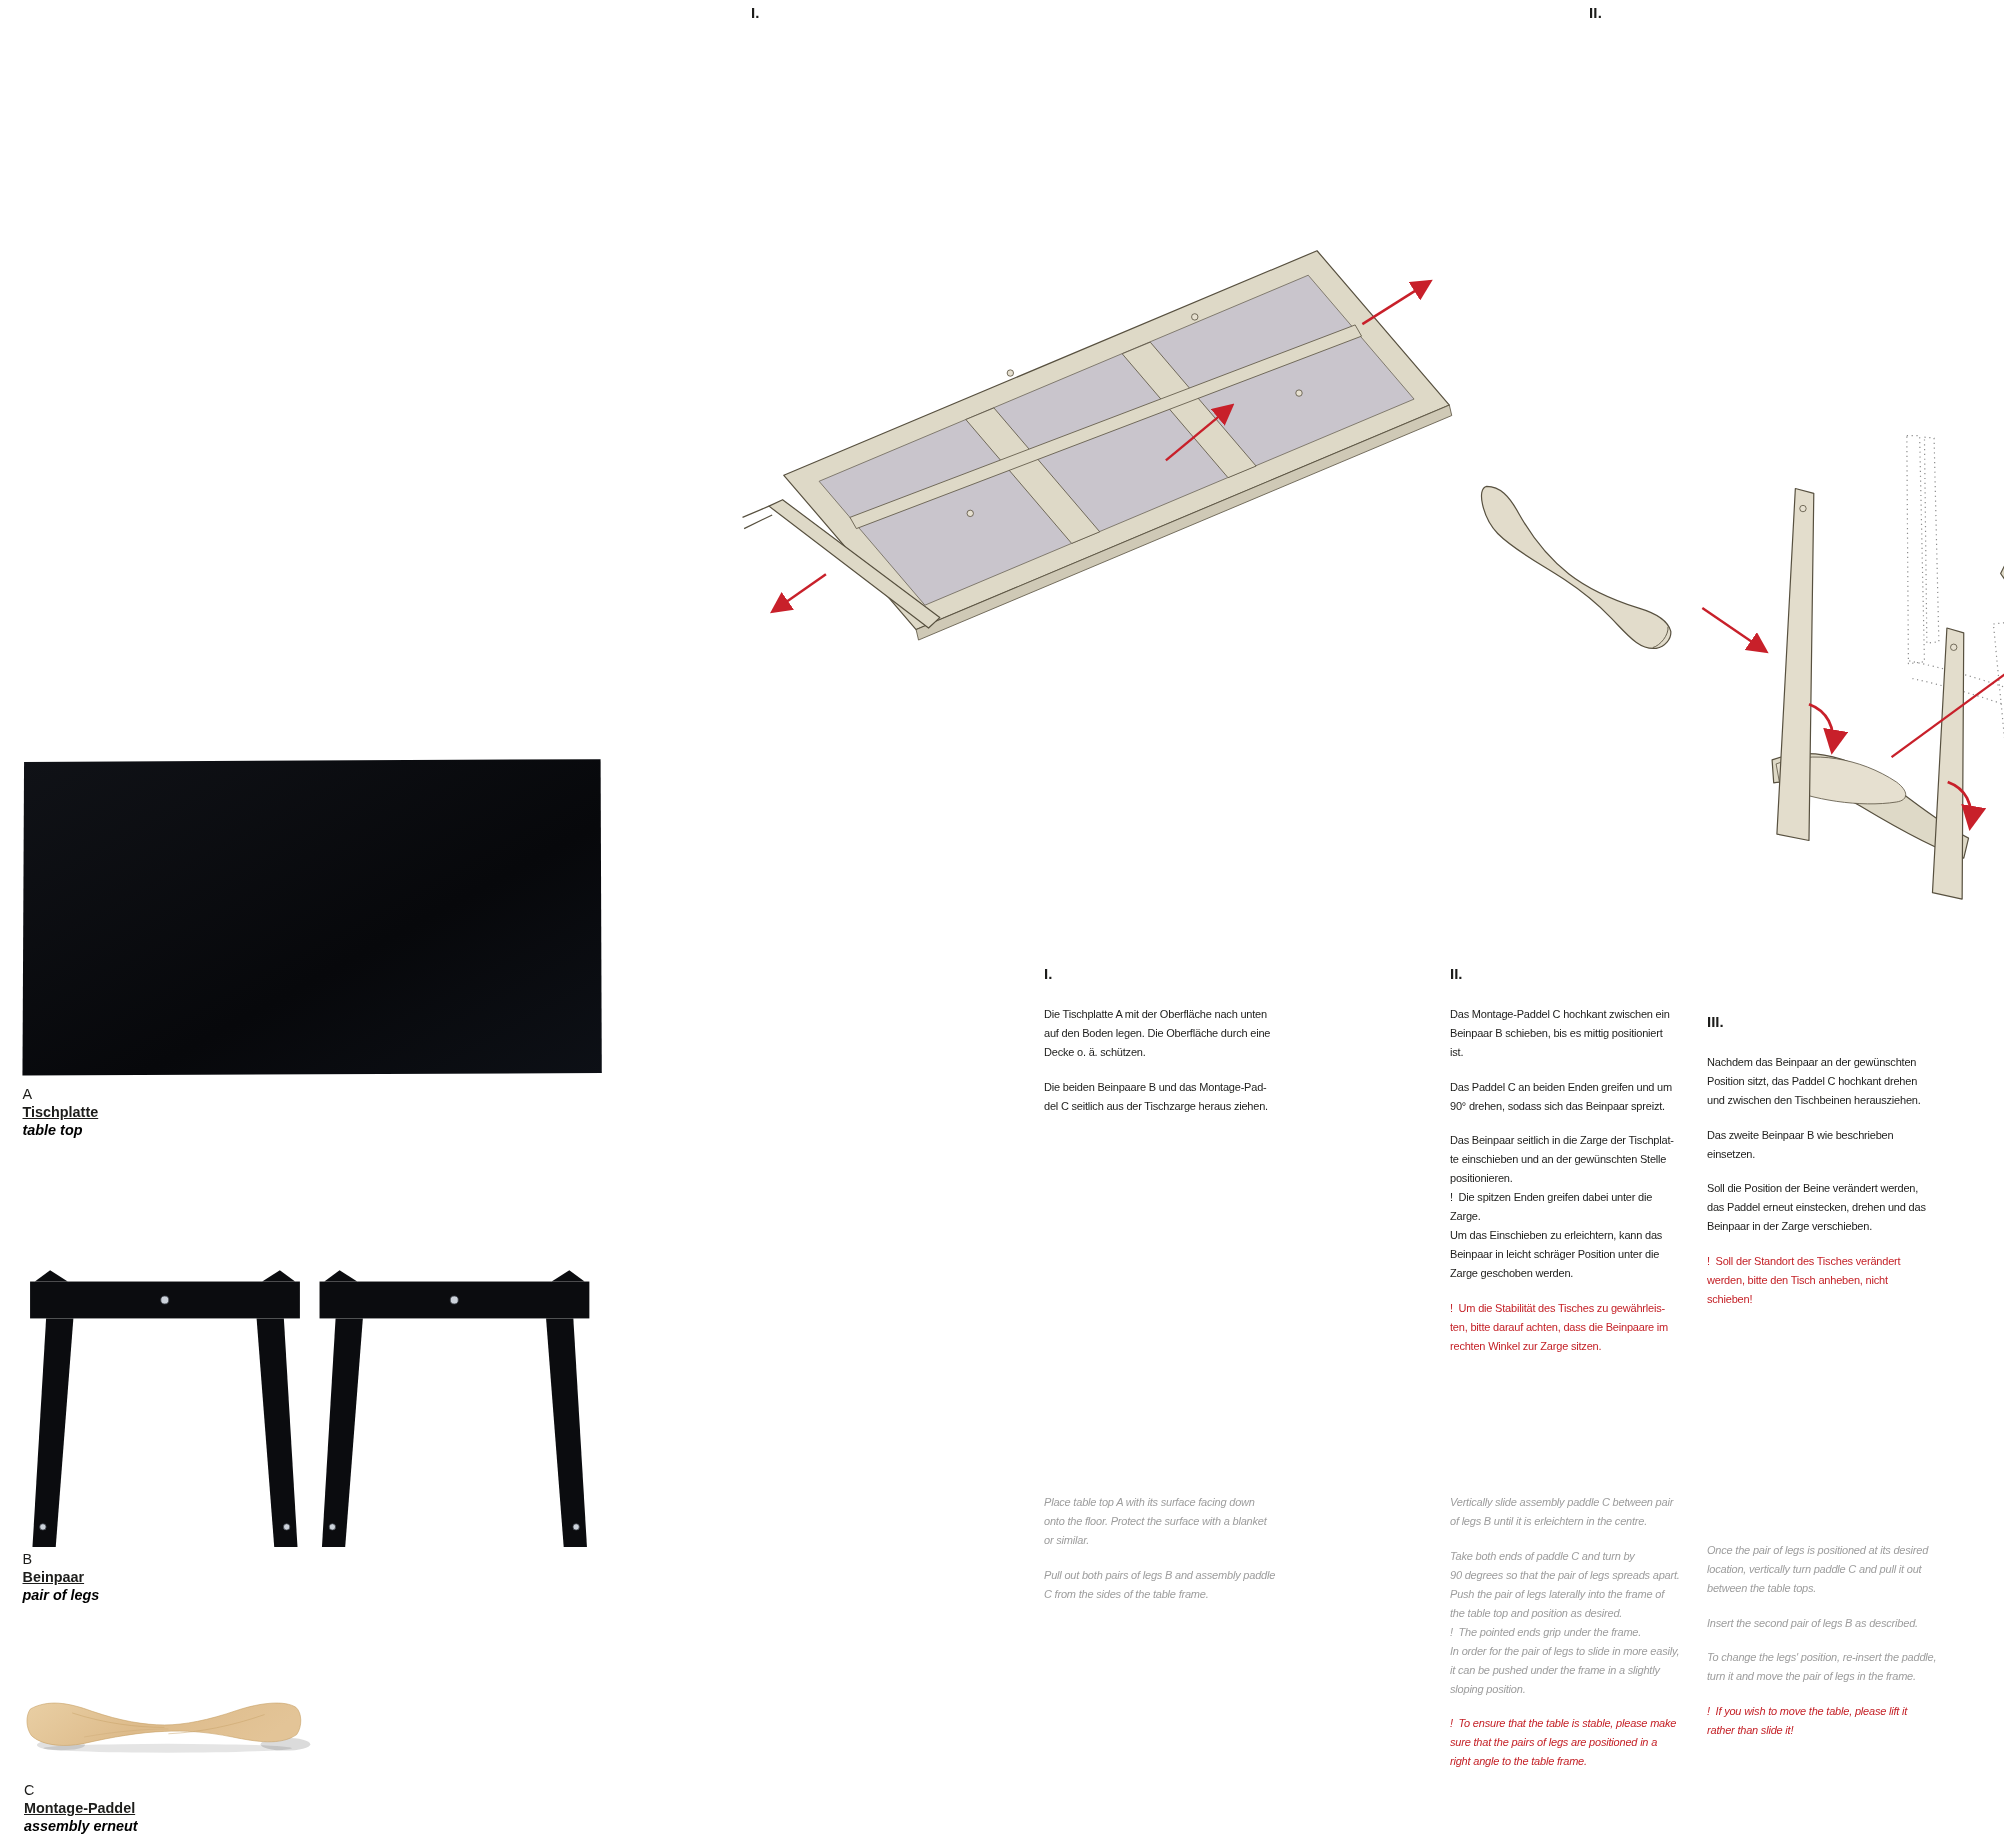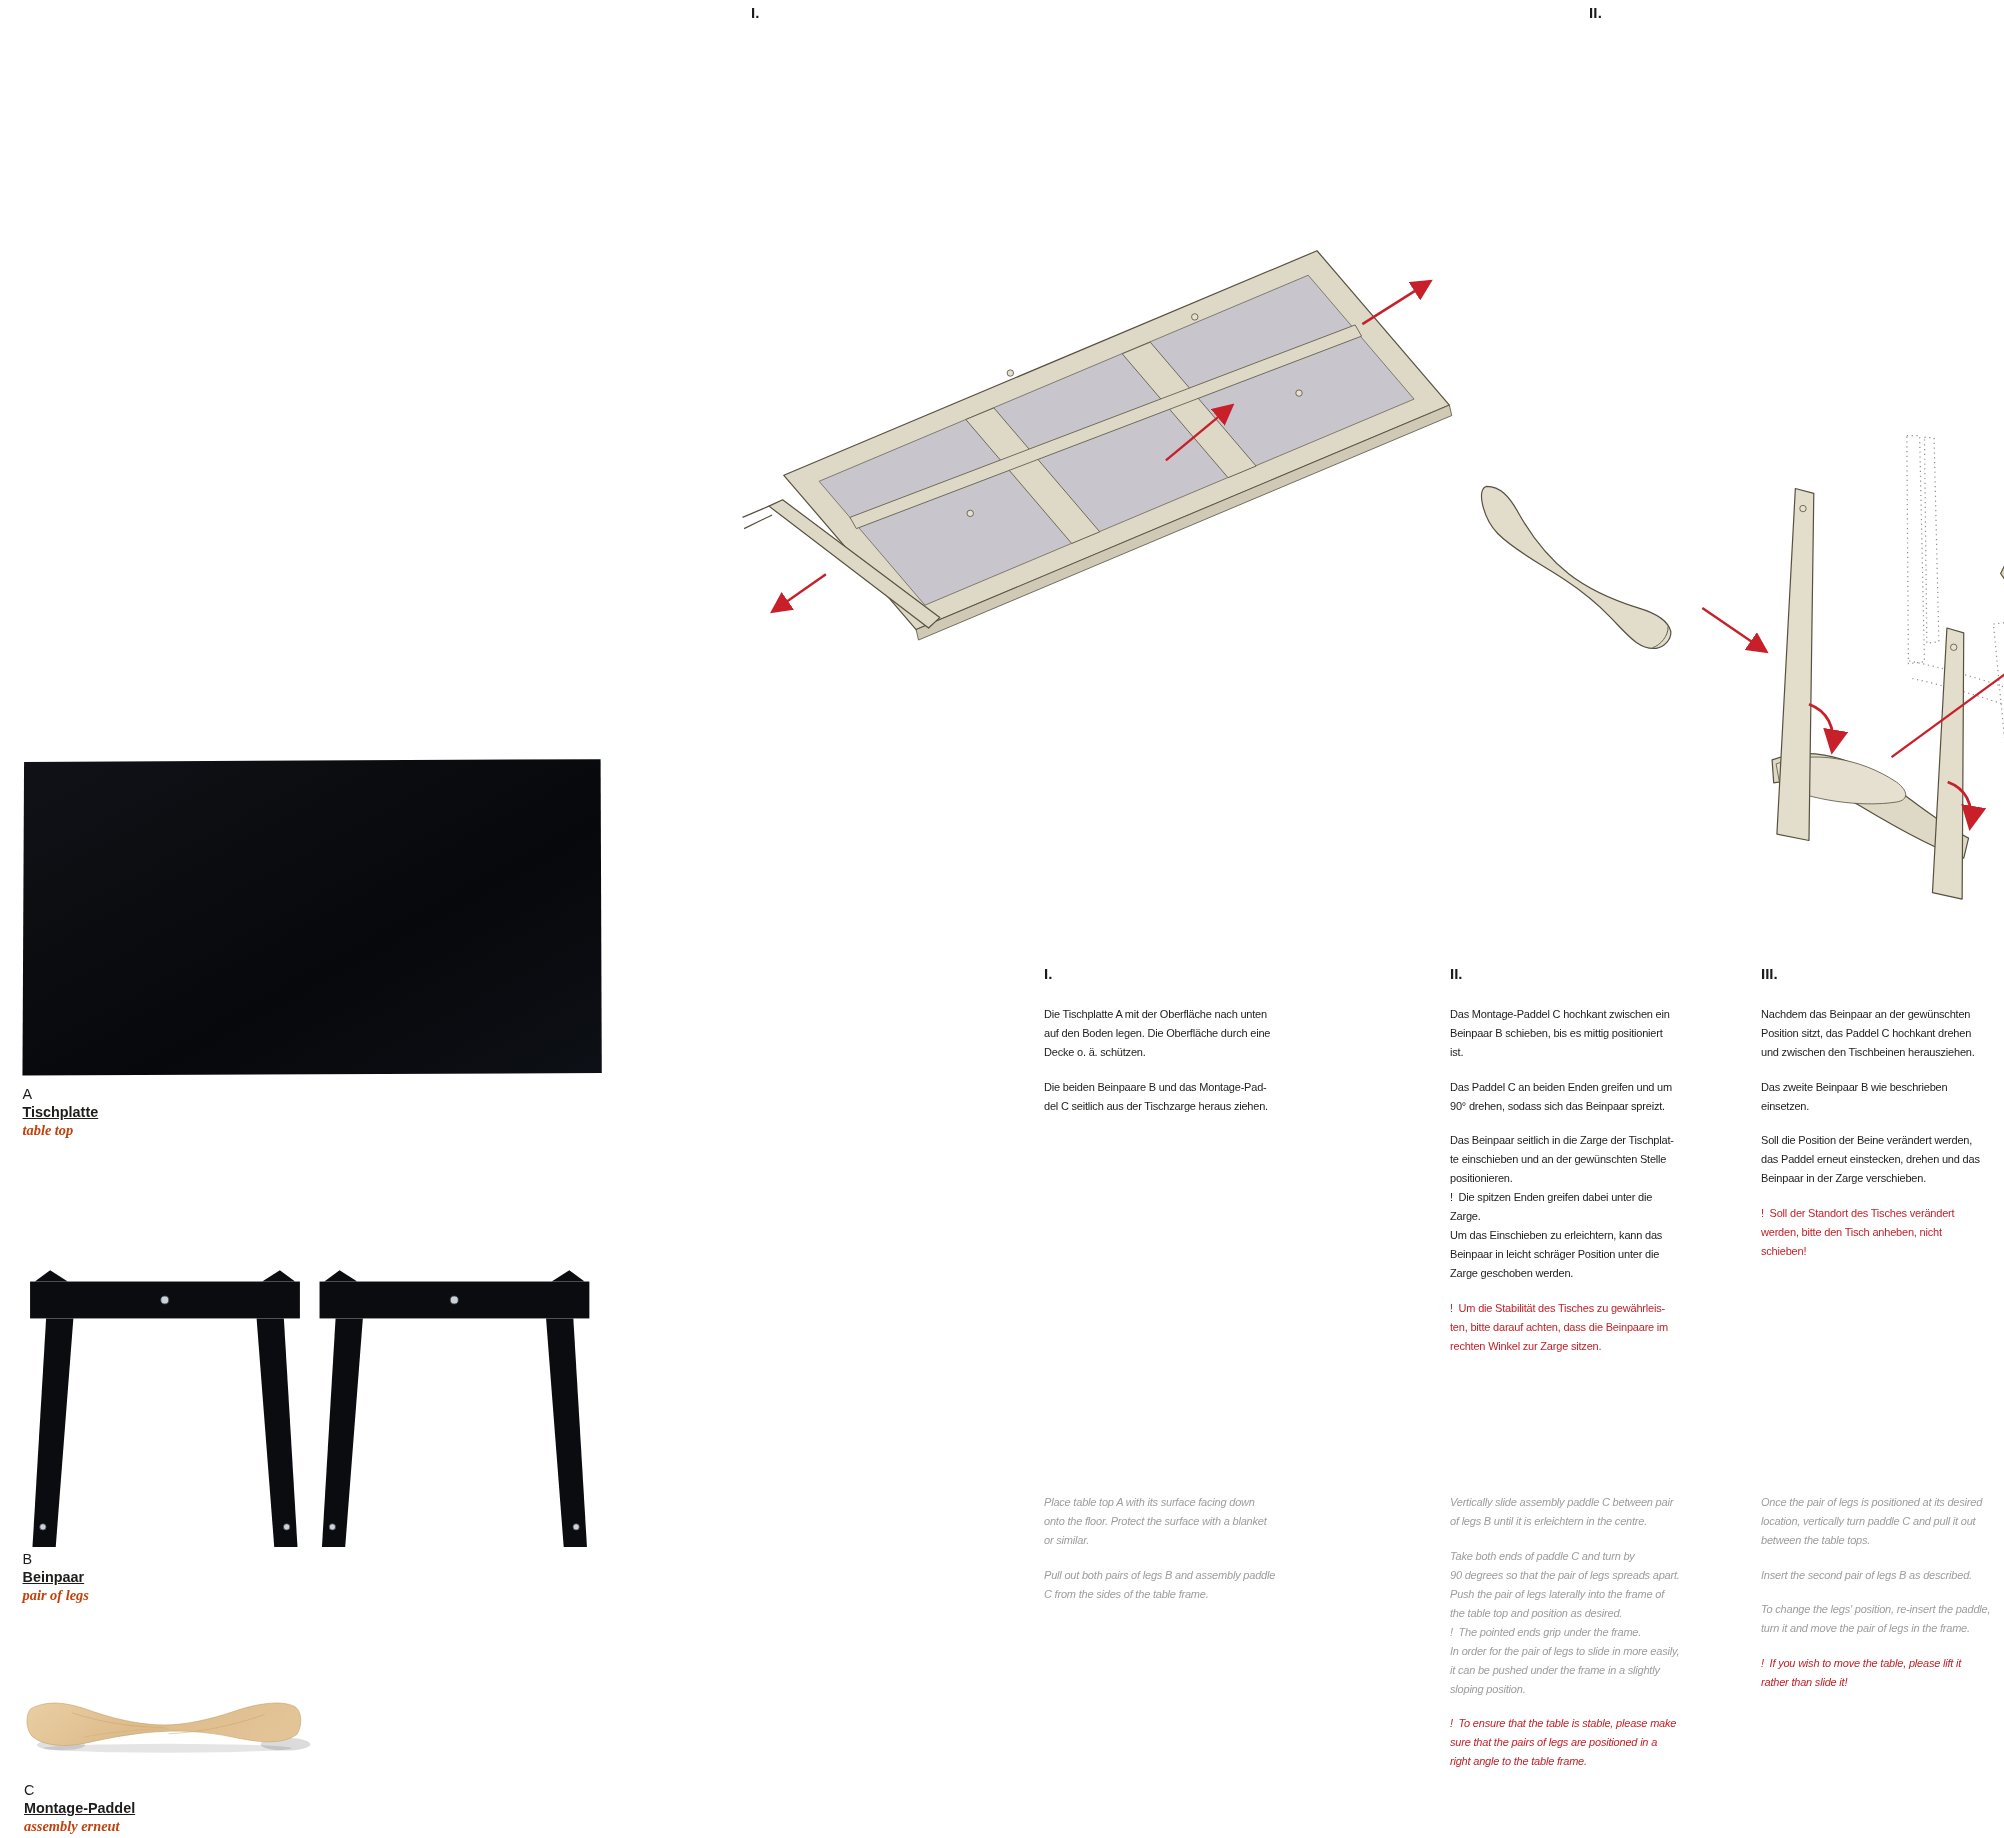--- a/index.html
+++ b/index.html
@@ -11,22 +11,22 @@
   .art { position:absolute; left:0; top:0; width:2681px; height:1839px; }
   .top-numeral { position:absolute; top:4px; font-size:15px; font-weight:bold; letter-spacing:0.2px; }
   .col-head { position:absolute; top:965px; font-size:15px; font-weight:bold; }
   .de-block { position:absolute; top:1005px; }
   .en-block { position:absolute; top:1493px; color:#9d9d9d; font-style:italic; }
   p.body { font-size:11px; line-height:19px; letter-spacing:-0.2px; white-space:pre; margin:0 0 15.6px 0; }
   p.warn { color:#c42127; }
   .comp { position:absolute; font-size:14.4px; line-height:18px; }
   .comp .letter { font-weight:normal; }
   .comp .nm { font-weight:bold;text-decoration:underline; }
-  .comp .en { font-weight:bold; font-style:italic; color:#c2410c;font-family:Liberation Serif, serif; }
-  .x1 { left:1044px; } .x2 { left:1450px; } .x3 { left:1761px; }
+  .comp .en { font-weight:bold; font-style:italic; color:#000000; }
+  .x1 { left:1044px; } .x2 { left:1450px; } .x3 { left:1707px;margin-top:48px; }
 </style>
 </head>
 <body>
 
 <div id="page">
 
   <svg class="art" viewBox="0 0 6687 4586" xmlns="http://www.w3.org/2000/svg">
     <defs>
       <marker id="ah" viewBox="0 0 12 12" refX="10" refY="6" markerWidth="9" markerHeight="9" orient="auto">
         <path d="M0,0 L12,6 L0,12 Z" fill="#c8202a"></path>

